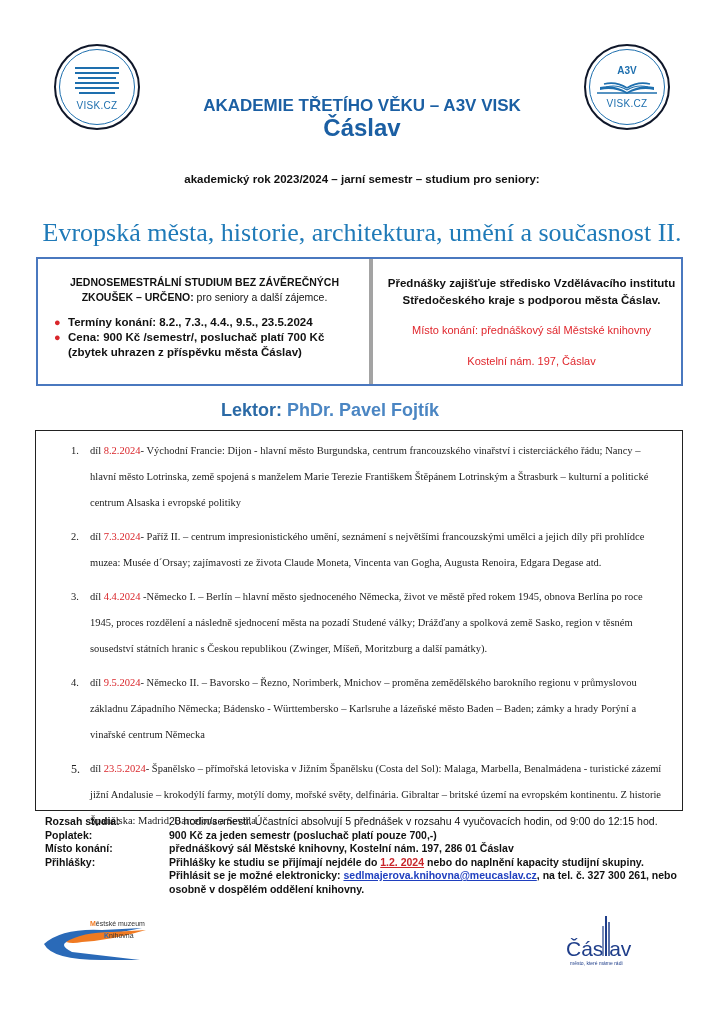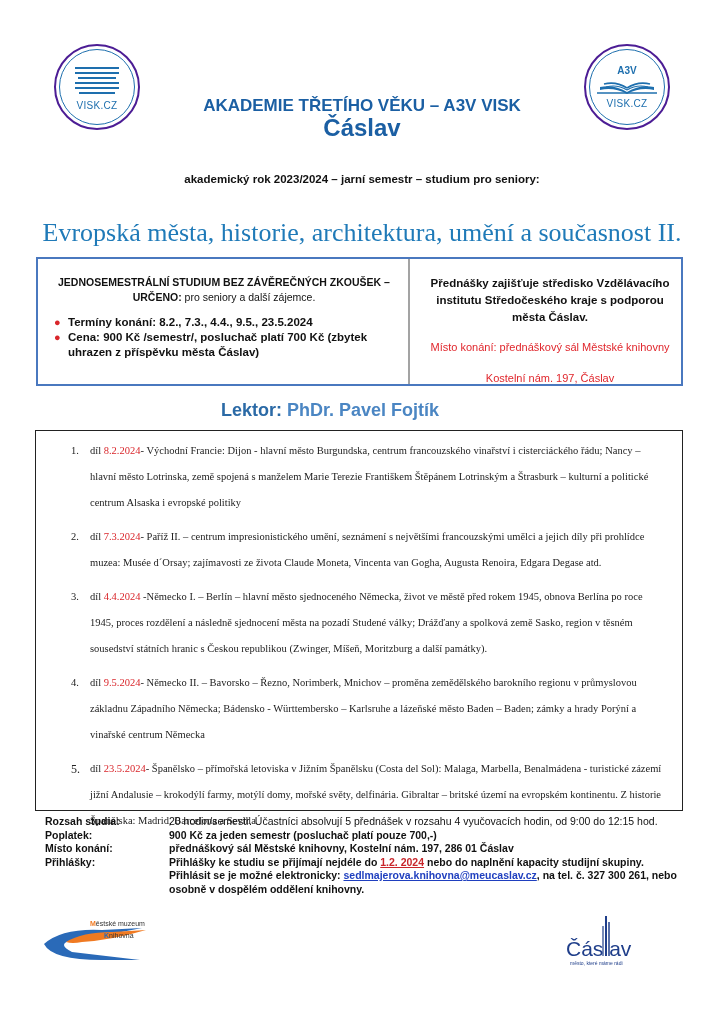--- a/index.html
+++ b/index.html
@@ -1,21 +1,21 @@
 <!DOCTYPE html>
 <html><head>
 <meta charset="utf-8">
 <style>
   * { box-sizing: border-box; margin: 0; padding: 0; }
   html, body { width: 724px; height: 1024px; background: #ffffff; overflow: hidden; }
   body { position: relative; font-family: "Liberation Sans", sans-serif; color: #111; }
 
   .logo-circle {
     position: absolute; width: 86px; height: 86px; border-radius: 50%;
-    border: 2px solid #4c1d95; display: flex; flex-direction: column;
+    border: 2px solid #0f172a; display: flex; flex-direction: column;
     align-items: center; justify-content: center;
   }
   .logo-circle::before {
     content: ""; position: absolute; left: 3px; top: 3px; right: 3px; bottom: 3px;
     border-radius: 50%; border: 1px solid #1e6fae;
   }
   .logo-left { left: 54px; top: 44px; }
   .logo-right { left: 584px; top: 44px; }
   .logo-lines { display: flex; flex-direction: column; gap: 3px; align-items: center; margin-top: 4px; }
   .logo-lines span { display: block; height: 2px; background: #1e6fae; }
@@ -27,21 +27,21 @@
     font-size: 17px; font-weight: bold; color: #1b5fa3; }
   .title-city { position: absolute; left: 0; width: 724px; top: 114px; text-align: center;
     font-size: 24px; font-weight: bold; color: #1b5fa3; }
   .intro { position: absolute; left: 30px; width: 664px; top: 172px; text-align: center;
     font-size: 11.5px; font-weight: bold; line-height: 14px; color: #111; }
   .course-title { position: absolute; left: 0; width: 724px; top: 218px; text-align: center;
     font-family: "Liberation Serif", serif; font-size: 26px; color: #1f7ab8; }
 
   .info-box { position: absolute; left: 36px; top: 257px; width: 647px; height: 129px;
     border: 2px solid #4a78bf; display: flex; }
-  .info-left { width: 372px; border-right: 2px solid #a3a3a3; padding: 16px 10px 0 12px; }
+  .info-left { width: 335px; border-right: 4px solid #a3a3a3; padding: 16px 10px 0 12px; }
   .info-right { flex: 1; padding: 16px 1px 0 10px; text-align: center; }
   .info-head { text-align: center; font-size: 10.5px; font-weight: bold; line-height: 15px; }
   .info-head .normal { font-weight: normal; }
   .bullets { list-style: none; margin-top: 10px; }
   .bullets li { position: relative; padding-left: 18px; font-size: 11.5px; font-weight: bold; line-height: 15px; }
   .bullets li .dot { position: absolute; left: 4px; top: 0; color: #d9262b; font-size: 11px; }
   .info-right .txt { font-size: 11.5px; font-weight: bold; line-height: 17px; }
   .info-right .red { color: #e0262c; font-size: 11px; font-weight: normal; line-height: 19px; margin-top: 12px; }
 
   .lektor { position: absolute; left: 0; width: 660px; top: 400px; text-align: center;

